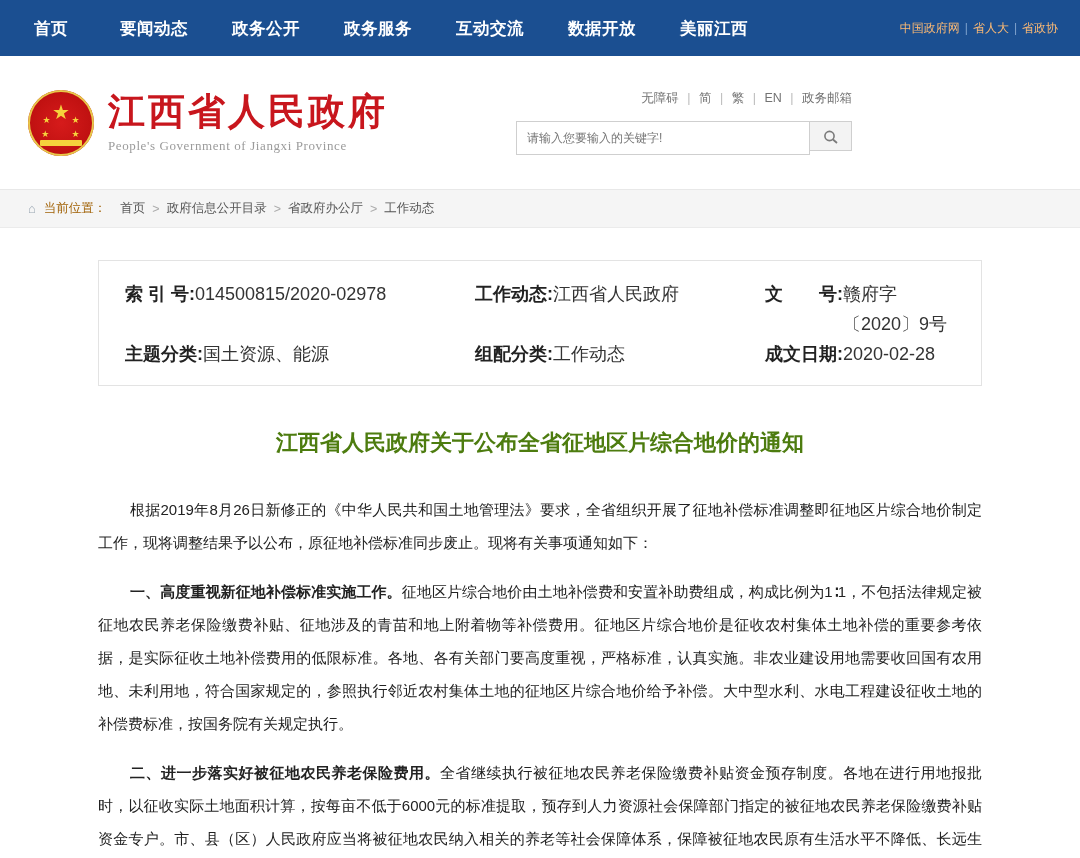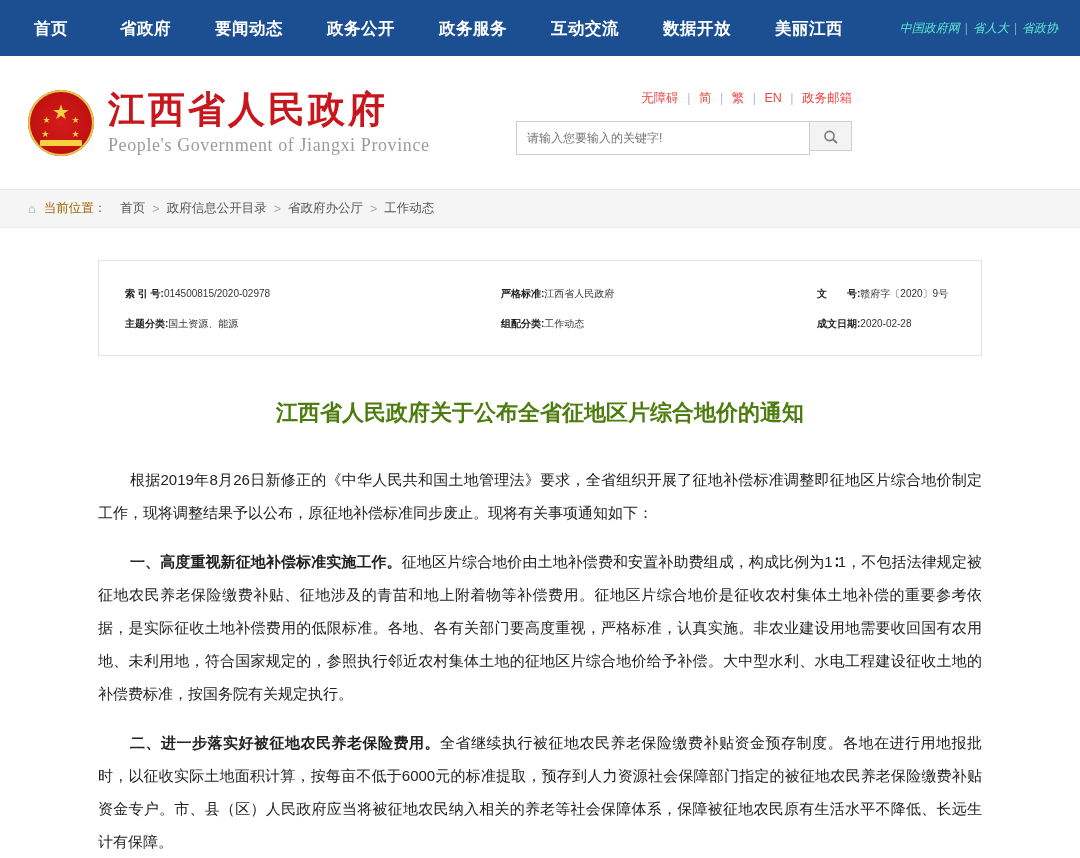--- a/index.html
+++ b/index.html
@@ -38,21 +38,21 @@
   }
   .topnav-item.first { padding-left: 6px; padding-right: 30px; }
   .topnav-right {
     margin-left: auto;
     color: #cfe0f3;
     font-size: 12px;
     display: flex;
     align-items: center;
     white-space: nowrap;
   }
-  .topnav-right a { color: #5eead4; text-decoration: none; font-style: italic; }
+  .topnav-right a { color: #fdba74; text-decoration: none; }
   .topnav-right .sep { margin: 0 5px; color: #7fa3cd; }
 
   
   .header {
     height: 134px;
     background: #ffffff;
     display: flex;
     align-items: center;
     padding: 0 28px;
     position: relative;
@@ -90,40 +90,40 @@
   .title-cn {
     color: #c8161d;
     font-size: 37px;
     font-weight: bold;
     letter-spacing: 3px;
     line-height: 1.15;
     font-family: "Liberation Serif", serif;
   }
   .title-en {
     color: #9b9b9b;
-    font-size: 18px;
+    font-size: 13px;
     letter-spacing: 0.6px;
     margin-top: 4px;
     font-family: "Liberation Serif", serif;
   }
 
   .header-right {
     margin-left: auto;
     display: flex;
     flex-direction: column;
     align-items: flex-end;
     padding-right: 200px;
   }
   .util-links {
     font-size: 12.5px;
     color: #555;
     margin-bottom: 14px;
     white-space: nowrap;
   }
-  .util-links a { color: #ef4444; text-decoration: none; margin-top: 8px; }
+  .util-links a { color: #737373; text-decoration: none; margin-top: 8px; }
   .util-links .sep { color: #bbb; margin: 0 5px; }
   .search-row { display: flex; align-items: stretch; }
   .search-input {
     width: 294px;
     height: 14px;
     border: 1px solid #cfcfcf;
     background: #fff;
     font-size: 12px;
     color: #9a9a9a;
     padding: 16px 10px;
@@ -163,24 +163,23 @@
     margin: 0 auto;
     padding-top: 32px;
   }
   .meta-box {
     border: 1px solid #e3e3e3;
     background: #fff;
     padding: 18px 26px 16px 26px;
   }
   .meta-row {
     display: flex;
-    font-size: 10px;
+    font-size: 18px;
     color: #333;
     line-height: 30px;
-    gap: 26px;
   }
   .meta-cell { display: flex; align-items: baseline; }
   .meta-cell.c1 { width: 350px; }
   .meta-cell.c2 { width: 290px; }
   .meta-cell.c3 { flex: 1; }
   .meta-key { font-weight: bold; color: #222; white-space: pre; }
   .meta-val { color: #333; }
 
   .doc-title {
     text-align: center;
@@ -200,21 +199,20 @@
   }
   .doc-p.indent { text-indent: 32px; }
   .doc-p b { font-weight: bold; }
 </style>
 </head>
 <body>
 
 <div class="topnav">
   <div class="topnav-items">
     <div class="topnav-item first">首页</div>
-    <div class="topnav-item">省政府</div>
     <div class="topnav-item">要闻动态</div>
     <div class="topnav-item">政务公开</div>
     <div class="topnav-item">政务服务</div>
     <div class="topnav-item">互动交流</div>
     <div class="topnav-item">数据开放</div>
     <div class="topnav-item">美丽江西</div>
   </div>
   <div class="topnav-right">
     <a href="#">中国政府网</a>
     <span class="sep">|</span>
@@ -275,21 +273,21 @@
 
 <div class="doc">
 
   <div class="meta-box">
     <div class="meta-row">
       <div class="meta-cell c1">
         <span class="meta-key">索 引 号:</span>
         <span class="meta-val">014500815/2020-02978</span>
       </div>
       <div class="meta-cell c2">
-        <span class="meta-key">严格标准:</span>
+        <span class="meta-key">工作动态:</span>
         <span class="meta-val">江西省人民政府</span>
       </div>
       <div class="meta-cell c3">
         <span class="meta-key">文　　号:</span>
         <span class="meta-val">赣府字〔2020〕9号</span>
       </div>
     </div>
     <div class="meta-row">
       <div class="meta-cell c1">
         <span class="meta-key">主题分类:</span>

